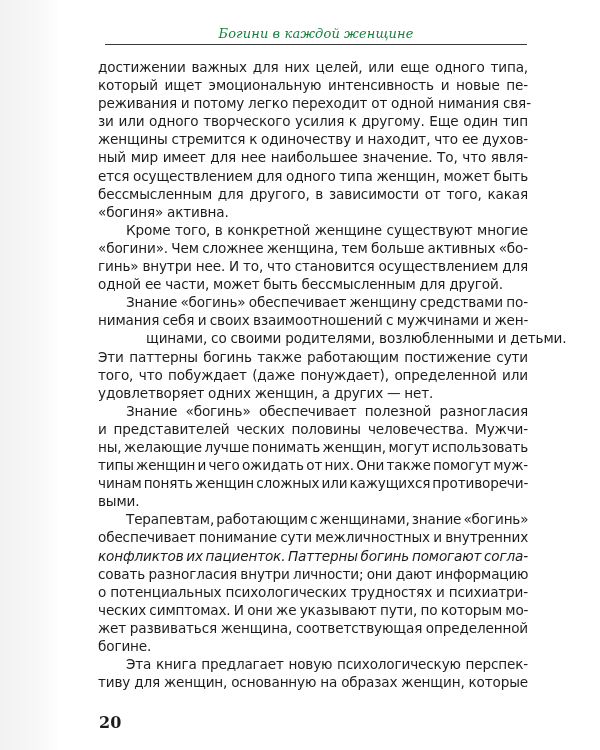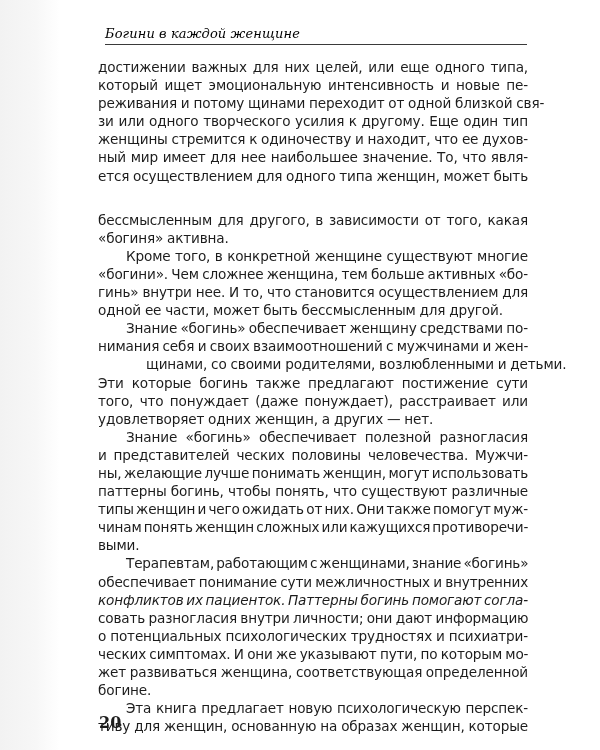--- a/index.html
+++ b/index.html
@@ -9,26 +9,26 @@
       position: relative;
       font-family: "DejaVu Sans", "Liberation Sans", sans-serif;
       color: #1c1c1c;
     }
     .scan-shadow {
       position: absolute; left: 0; top: 0; width: 60px; height: 750px;
       background: linear-gradient(to right, #f2f2f2 0%, #f7f7f7 60%, #ffffff 100%);
     }
     .running-head {
       position: absolute; left: 105px; width: 422px; top: 26px;
-      text-align: left;
+      text-align: center;
       font-family: "DejaVu Serif", "Liberation Serif", serif;
       font-style: italic;
       font-size: 13px;
       letter-spacing: 0.1px;
-      color: #000000;
+      color: #15803d;
     }
     .head-rule {
       position: absolute; left: 105px; width: 422px; top: 44px;
       height: 0; border-top: 1.3px solid #3a3a3a;
     }
     .text-block {
       position: absolute; left: 98px; top: 58px; width: 430px;
       font-size: 13.6px;
       line-height: 18.1px;
       letter-spacing: -0.15px;
@@ -54,41 +54,40 @@
 <body>
 
 <div class="scan-shadow"></div>
 
 <div class="running-head">Богини в каждой женщине</div>
 <div class="head-rule"></div>
 
 <div class="text-block" id="text-block">
     <span class="line" style="text-align: left; word-spacing: -0.3px;">достижении важных для них целей, или еще одного типа,</span>
     <span class="line" style="text-align: left; word-spacing: -0.3px;">который ищет эмоциональную интенсивность и новые пе-</span>
-    <span class="line" style="text-align: left; word-spacing: -0.3px;">реживания и потому щинами переходит от одной близкой свя-</span>
+    <span class="line" style="text-align: left; word-spacing: -0.3px;">реживания и потому легко переходит от одной нимания свя-</span>
     <span class="line" style="text-align: left; word-spacing: -0.3px;">зи или одного творческого усилия к другому. Еще один тип</span>
     <span class="line" style="text-align: left; word-spacing: -0.3px;">женщины стремится к одиночеству и находит, что ее духов-</span>
     <span class="line" style="text-align: left; word-spacing: -0.3px;">ный мир имеет для нее наибольшее значение. То, что явля-</span>
     <span class="line" style="text-align: left; word-spacing: -0.442857px;">ется осуществлением для одного типа женщин, может быть</span>
-    <span class="line" style="text-align: left; word-spacing: -0.3px; margin-top: 26px;">бессмысленным для другого, в зависимости от того, какая</span>
+    <span class="line" style="text-align: left; word-spacing: -0.3px;">бессмысленным для другого, в зависимости от того, какая</span>
     <span class="line last">«богиня» активна.</span>
     <span class="line indent" style="text-align: left; word-spacing: -0.3px;">Кроме того, в конкретной женщине существуют многие</span>
     <span class="line" style="text-align: left; word-spacing: -0.871429px;">«богини». Чем сложнее женщина, тем больше активных «бо-</span>
     <span class="line" style="text-align: left; word-spacing: -0.3px;">гинь» внутри нее. И то, что становится осуществлением для</span>
     <span class="line last">одной ее части, может быть бессмысленным для другой.</span>
     <span class="line indent" style="text-align: left; word-spacing: -0.9px;">Знание «богинь» обеспечивает женщину средствами по-</span>
     <span class="line" style="text-align: center; word-spacing: -0.8px;">нимания себя и своих взаимоотношений с мужчинами и жен-</span>
     <span class="line" style="text-align: left; word-spacing: -0.3px; margin-left: 48px;">щинами, со своими родителями, возлюбленными и детьми.</span>
-    <span class="line" style="text-align: left; word-spacing: -0.3px;">Эти которые богинь также предлагают постижение сути</span>
-    <span class="line" style="text-align: left; word-spacing: -0.3px;">того, что понуждает (даже понуждает), расстраивает или</span>
+    <span class="line" style="text-align: left; word-spacing: -0.3px;">Эти паттерны богинь также работающим постижение сути</span>
+    <span class="line" style="text-align: left; word-spacing: -0.3px;">того, что побуждает (даже понуждает), определенной или</span>
     <span class="line last">удовлетворяет одних женщин, а других — нет.</span>
     <span class="line indent" style="text-align: left; word-spacing: -0.3px;">Знание «богинь» обеспечивает полезной разногласия</span>
     <span class="line" style="text-align: left; word-spacing: -0.3px;">и представителей ческих половины человечества. Мужчи-</span>
     <span class="line" style="text-align: left; word-spacing: -1.63333px;">ны, желающие лучше понимать женщин, могут использовать</span>
-    <span class="line" style="text-align: left; word-spacing: -0.3px;">паттерны богинь, чтобы понять, что существуют различные</span>
     <span class="line" style="text-align: left; word-spacing: -1.9px;">типы женщин и чего ожидать от них. Они также помогут муж-</span>
     <span class="line" style="text-align: left; word-spacing: -2.13333px;">чинам понять женщин сложных или кажущихся противоречи-</span>
     <span class="line last">выми.</span>
     <span class="line indent" style="text-align: left; word-spacing: -2.1px;">Терапевтам, работающим с женщинами, знание «богинь»</span>
     <span class="line" style="text-align: left; word-spacing: -0.9px;">обеспечивает понимание сути межличностных и внутренних</span>
     <span class="line" style="text-align: left; word-spacing: -1.46667px; font-style: italic;">конфликтов их пациенток. Паттерны богинь помогают согла-</span>
     <span class="line" style="text-align: left; word-spacing: -0.8px;">совать разногласия внутри личности; они дают информацию</span>
     <span class="line" style="text-align: left; word-spacing: -0.3px;">о потенциальных психологических трудностях и психиатри-</span>
     <span class="line" style="text-align: left; word-spacing: -0.855556px;">ческих симптомах. И они же указывают пути, по которым мо-</span>
     <span class="line" style="text-align: left; word-spacing: -0.55px;">жет развиваться женщина, соответствующая определенной</span>

